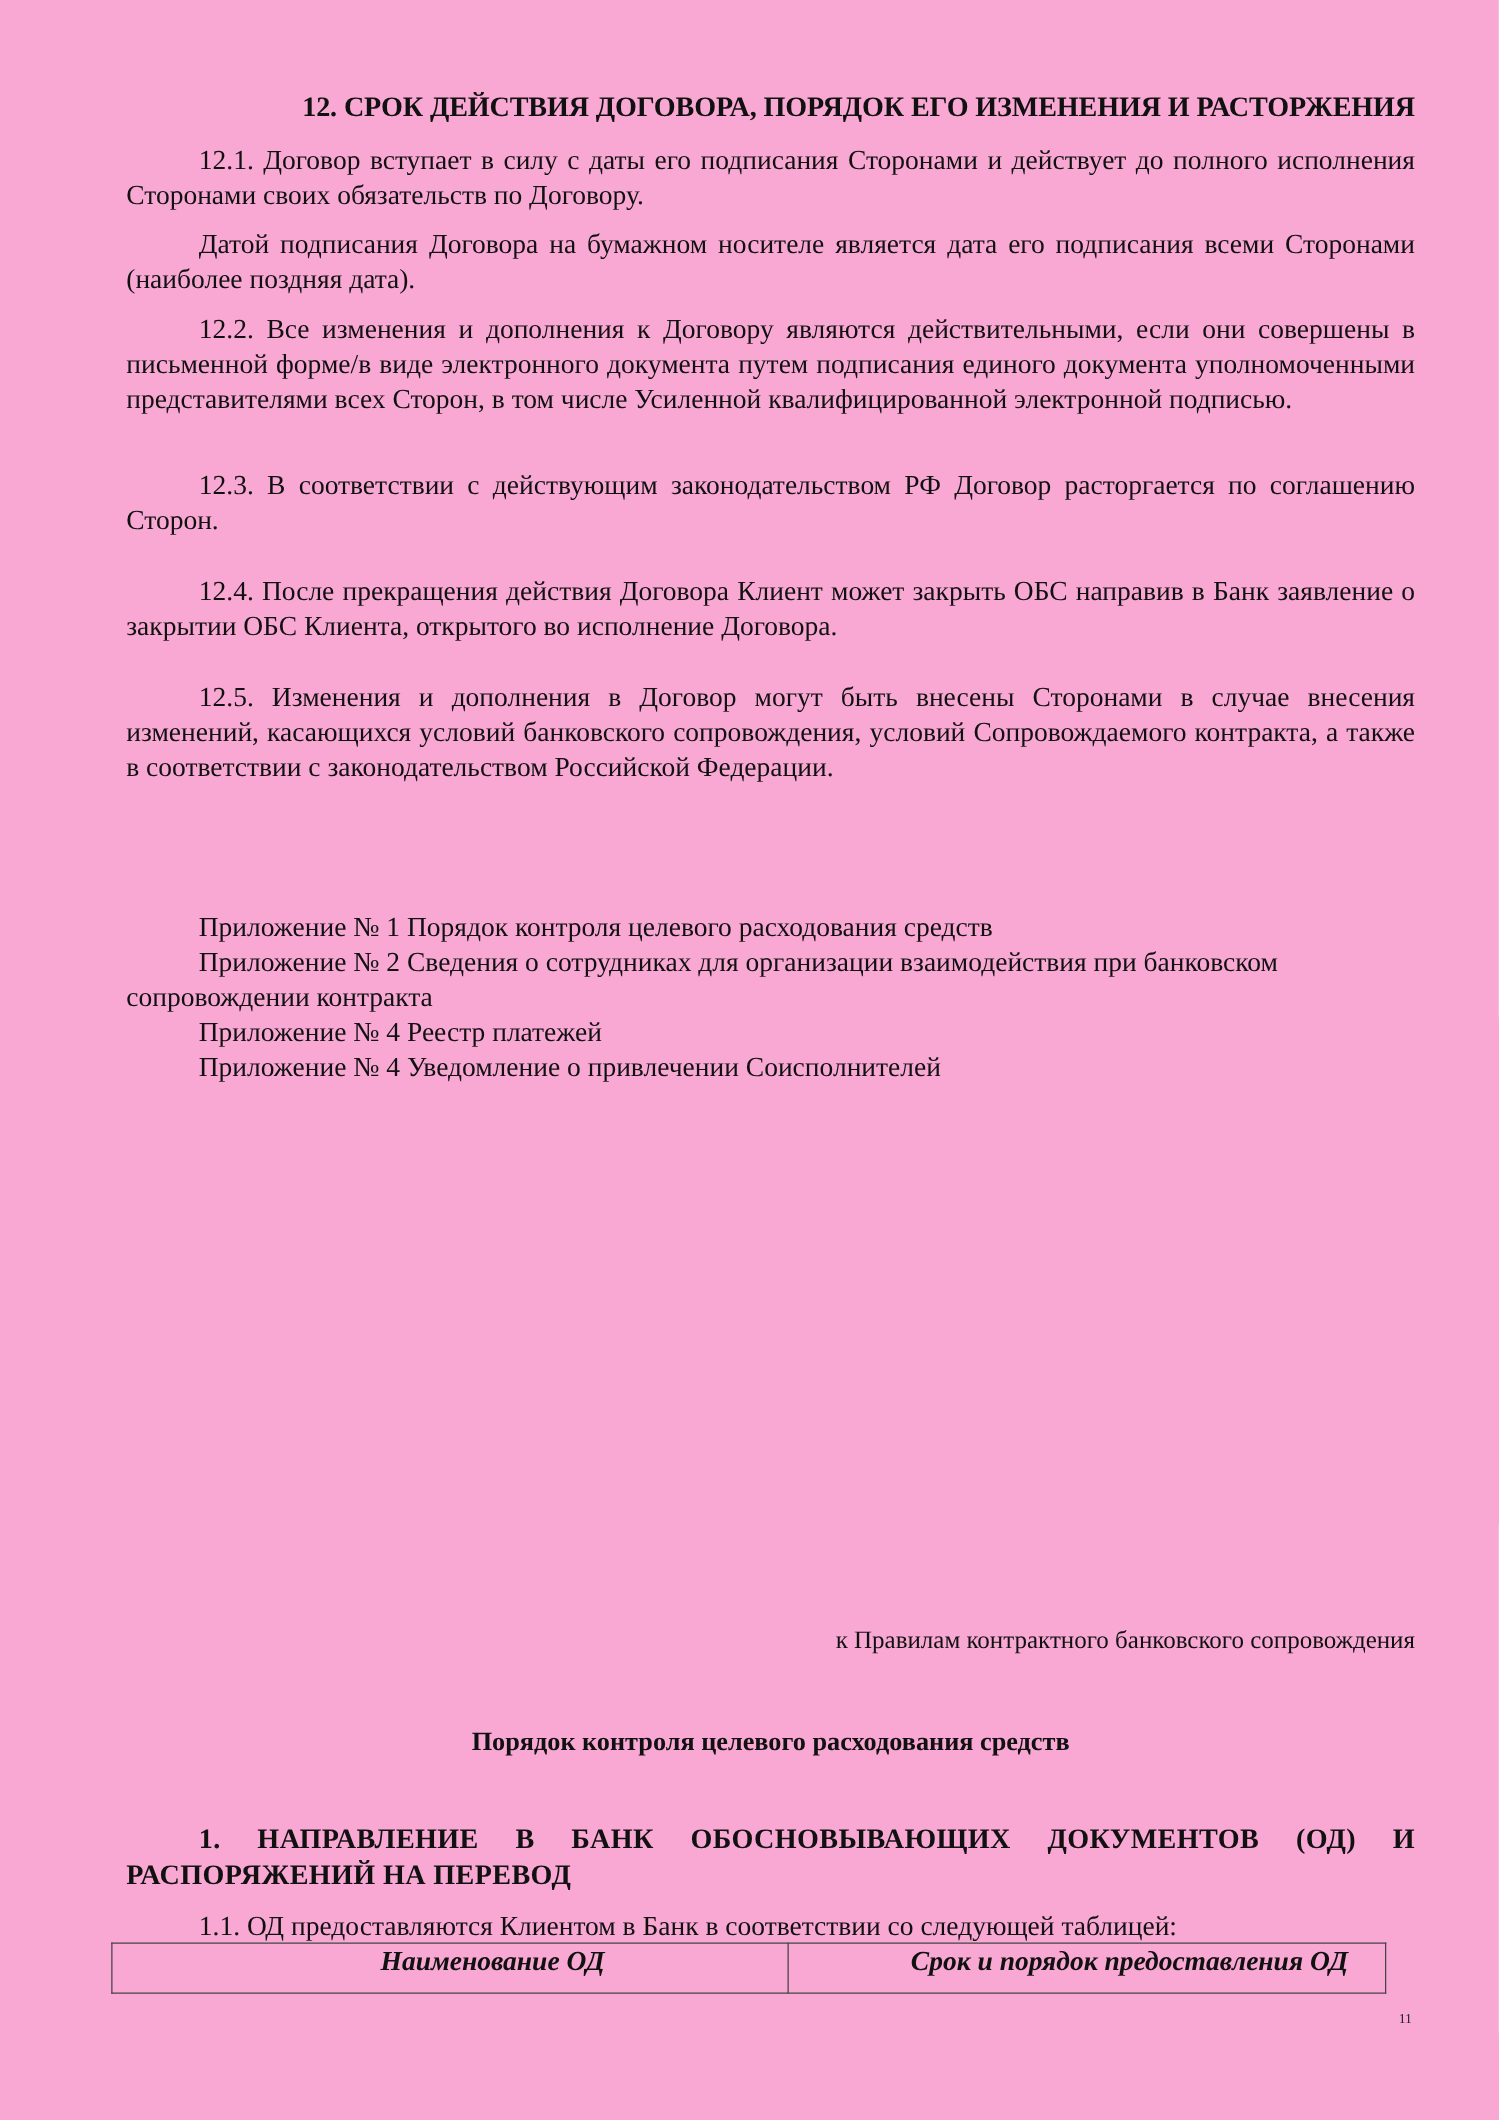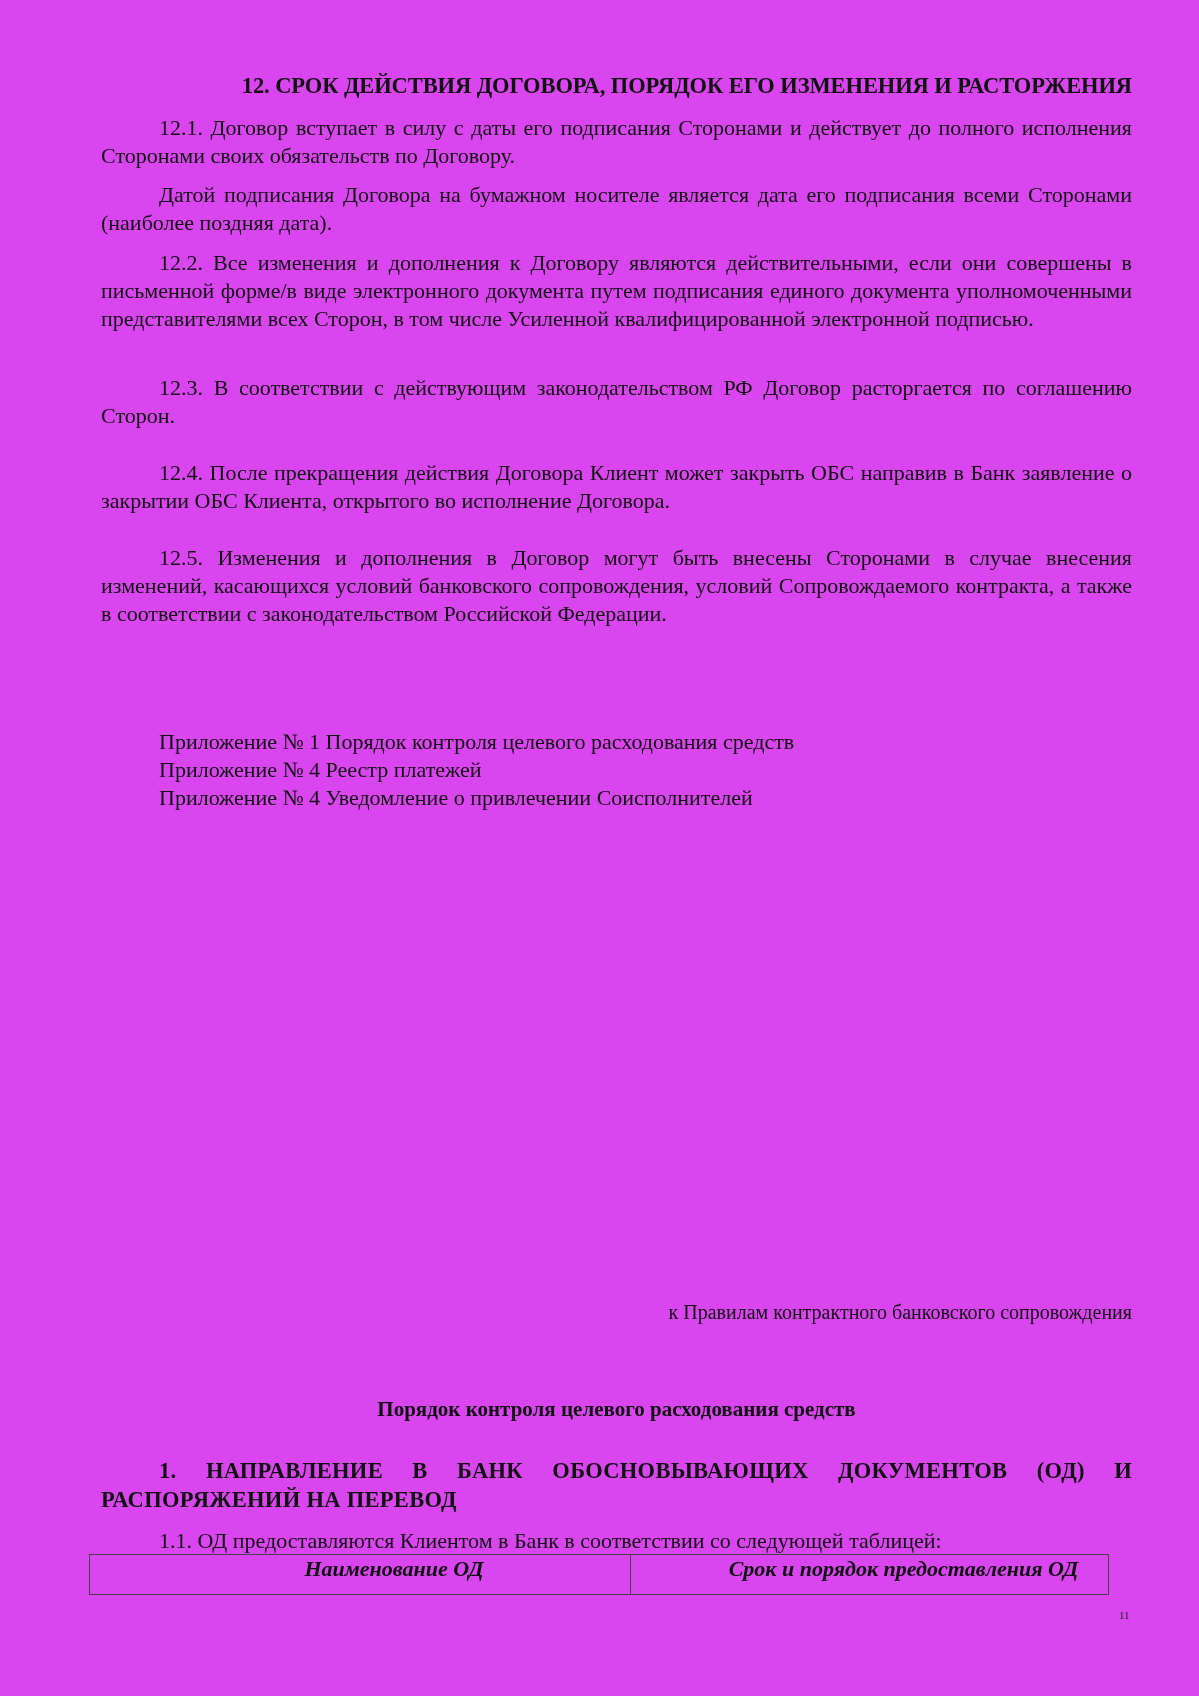--- a/index.html
+++ b/index.html
@@ -1,18 +1,18 @@
 <!DOCTYPE html>
 <html><head>
 <meta charset="utf-8">
 <style>
   html, body { margin: 0; padding: 0; background: #ffffff; }
   body { width: 1199px; height: 1696px; position: relative; overflow: hidden;
          font-family: "Liberation Serif", "DejaVu Serif", serif; color: #111111; }
-  .page { position: absolute; left: 0; top: 0; width: 1199px; height: 1696px; background: #d946ef; }
+  .page { position: absolute; left: 0; top: 0; width: 1199px; height: 1696px; background: #f9a8d4; }
   .blk { position: absolute; left: 101px; width: 1031px; font-size: 22px; line-height: 28px; }
   .just { text-align: justify; text-align-last: left; }
   .ind { text-indent: 58px; }
   .bold { font-weight: bold; }
   .center { text-align: center; }
   .right { text-align: right; }
   .h12 { font-size: 22.5px; font-weight: bold; text-align: right; white-space: nowrap; letter-spacing: -0.1px; }
   .h1 { font-size: 22.5px; font-weight: bold; text-align: justify; text-align-last: left; text-indent: 58px; line-height: 29px; letter-spacing: 0.3px; }
   .listline { display: block; }
   .listline.first { padding-left: 58px; }
@@ -39,27 +39,28 @@
   <div class="blk just ind" style="top:249px;">12.2. Все изменения и дополнения к Договору являются действительными, если они совершены в письменной форме/в виде электронного документа путем подписания единого документа уполномоченными представителями всех Сторон, в том числе Усиленной квалифицированной электронной подписью.</div>
 
   <div class="blk just ind" style="top:374px;">12.3. В соответствии с действующим законодательством РФ Договор расторгается по соглашению Сторон.</div>
 
   <div class="blk just ind" style="top:459px;">12.4. После прекращения действия Договора Клиент может закрыть ОБС направив в Банк заявление о закрытии ОБС Клиента, открытого во исполнение Договора.</div>
 
   <div class="blk just ind" style="top:544px;">12.5. Изменения и дополнения в Договор могут быть внесены Сторонами в случае внесения изменений, касающихся условий банковского сопровождения, условий Сопровождаемого контракта, а также в соответствии с законодательством Российской Федерации.</div>
 
   <div class="blk" style="top:728px;">
     <span class="listline first">Приложение № 1 Порядок контроля целевого расходования средств</span>
+    <span class="listline wrap">Приложение № 2 Сведения о сотрудниках для организации взаимодействия при банковском сопровождении контракта</span>
     <span class="listline first">Приложение № 4 Реестр платежей</span>
     <span class="listline first">Приложение № 4 Уведомление о привлечении Соисполнителей</span>
   </div>
 
   <div class="blk right" style="top:1298px; font-size:20px;">к Правилам контрактного банковского сопровождения</div>
 
-  <div class="blk center bold" style="top:1379px; font-size:21px;margin-top:16px;">Порядок контроля целевого расходования средств</div>
+  <div class="blk center bold" style="top:1379px; font-size:21px;">Порядок контроля целевого расходования средств</div>
 
   <div class="blk h1" style="top:1456px;">1. НАПРАВЛЕНИЕ В БАНК ОБОСНОВЫВАЮЩИХ ДОКУМЕНТОВ (ОД) И РАСПОРЯЖЕНИЙ НА ПЕРЕВОД</div>
 
   <div class="blk ind" style="top:1527px;">1.1. ОД предоставляются Клиентом в Банк в соответствии со следующей таблицей:</div>
 
   <table class="od">
     <tbody>
         <tr>
       <th class="c1">Наименование ОД</th>
       <th class="c2">Срок и порядок предоставления ОД</th>

